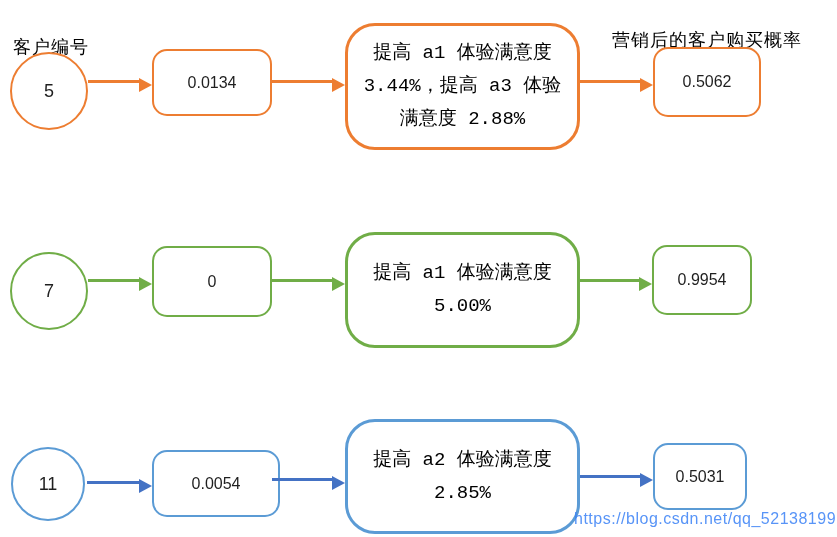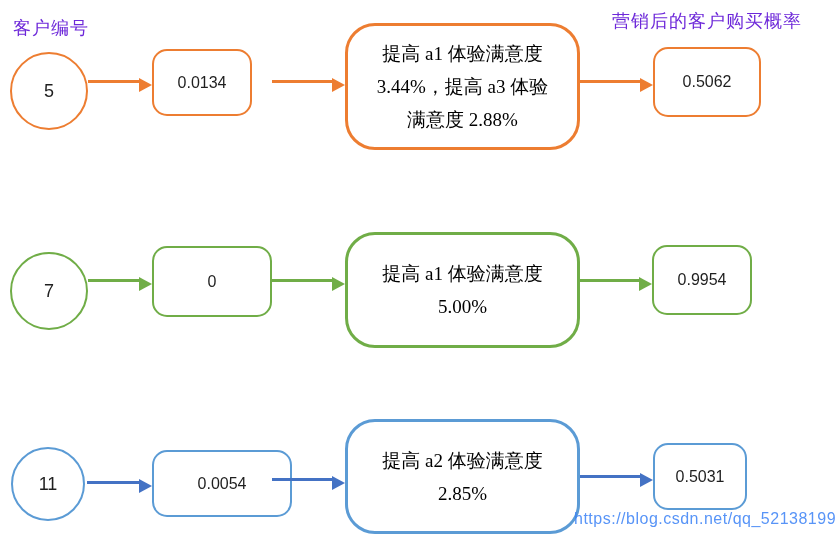--- a/index.html
+++ b/index.html
@@ -7,23 +7,24 @@
     position:relative;
     width:837px;height:537px;
     background:#ffffff;
     overflow:hidden;
     font-family:"Liberation Sans","DejaVu Sans",sans-serif;
   }
   .hdr{
     position:absolute;
     font-size:18px;
     letter-spacing:1px;
-    color:#6d28d9;
+    color:#000000;
     white-space:nowrap;
     font-family:"Liberation Serif","DejaVu Serif",serif;
+    margin-top:19px;
   }
   .shape{
     position:absolute;
     background:#ffffff;
     box-sizing:border-box;
     display:flex;
     align-items:center;
     justify-content:center;
   }
   .circle{border-radius:50%;border:2.5px solid;}
@@ -33,21 +34,21 @@
   .c-green{border-color:#70AD47;}
   .c-lblue{border-color:#5B9BD5;}
   .num{
     font-size:16px;color:#1f1f1f;
     font-family:"Liberation Sans","DejaVu Sans",sans-serif;
   }
   .circle .num{font-size:18px;}
   .action-line{
     font-size:19px;line-height:33px;color:#000;
     white-space:nowrap;text-align:center;
-    font-family:Liberation Serif, serif;
+    font-family:Liberation Mono, monospace;
   }
   .arrow{
     position:absolute;height:0;
     border-top:3px solid currentColor;
   }
   .arrow::after{
     content:"";position:absolute;
     right:-13px;top:-5.5px;width:0;height:0;
     border-left:13px solid currentColor;
     border-top:7px solid transparent;
@@ -70,21 +71,21 @@
 <div id="canvas">
 
   <div class="hdr" style="left:13px;top:16px;">客户编号</div>
   <div class="hdr" style="left:612px;top:9px;">营销后的客户购买概率</div>
 
   <div>
     <div class="shape circle c-orange" style="left:10px;top:52px;width:78px;height:78px;">
       <span class="num">5</span>
     </div>
     <div class="arrow a-orange" style="left:88px;top:80px;width:51px;"></div>
-    <div class="shape sbox c-orange" style="left:152px;top:49px;width:100px;height:67px;">
+    <div class="shape sbox c-orange" style="left:152px;top:49px;width:120px;height:67px;">
       <span class="num">0.0134</span>
     </div>
     <div class="arrow a-orange" style="left:272px;top:80px;width:60px;"></div>
     <div class="shape bbox c-orange" style="left:345px;top:23px;width:235px;height:127px;">
       <div class="action-line">提高 a1 体验满意度</div>
       <div class="action-line">3.44%，提高 a3 体验</div>
       <div class="action-line">满意度 2.88%</div>
     </div>
     <div class="arrow a-orange" style="left:580px;top:80px;width:60px;"></div>
     <div class="shape sbox c-orange" style="left:653px;top:47px;width:108px;height:70px;">
@@ -109,21 +110,21 @@
     <div class="shape sbox c-green" style="left:652px;top:245px;width:100px;height:70px;">
       <span class="num">0.9954</span>
     </div>
   </div>
 
   <div>
     <div class="shape circle c-lblue" style="left:11px;top:447px;width:74px;height:74px;">
       <span class="num">11</span>
     </div>
     <div class="arrow a-blue" style="left:87px;top:481px;width:52px;"></div>
-    <div class="shape sbox c-lblue" style="left:152px;top:450px;width:140px;height:67px;">
+    <div class="shape sbox c-lblue" style="left:152px;top:450px;width:128px;height:67px;">
       <span class="num">0.0054</span>
     </div>
     <div class="arrow a-blue" style="left:272px;top:478px;width:60px;"></div>
     <div class="shape bbox c-lblue" style="left:345px;top:419px;width:235px;height:115px;">
       <div class="action-line">提高 a2 体验满意度</div>
       <div class="action-line">2.85%</div>
     </div>
     <div class="arrow a-blue" style="left:580px;top:475px;width:60px;"></div>
     <div class="shape sbox c-lblue" style="left:653px;top:443px;width:94px;height:67px;">
       <span class="num">0.5031</span>

